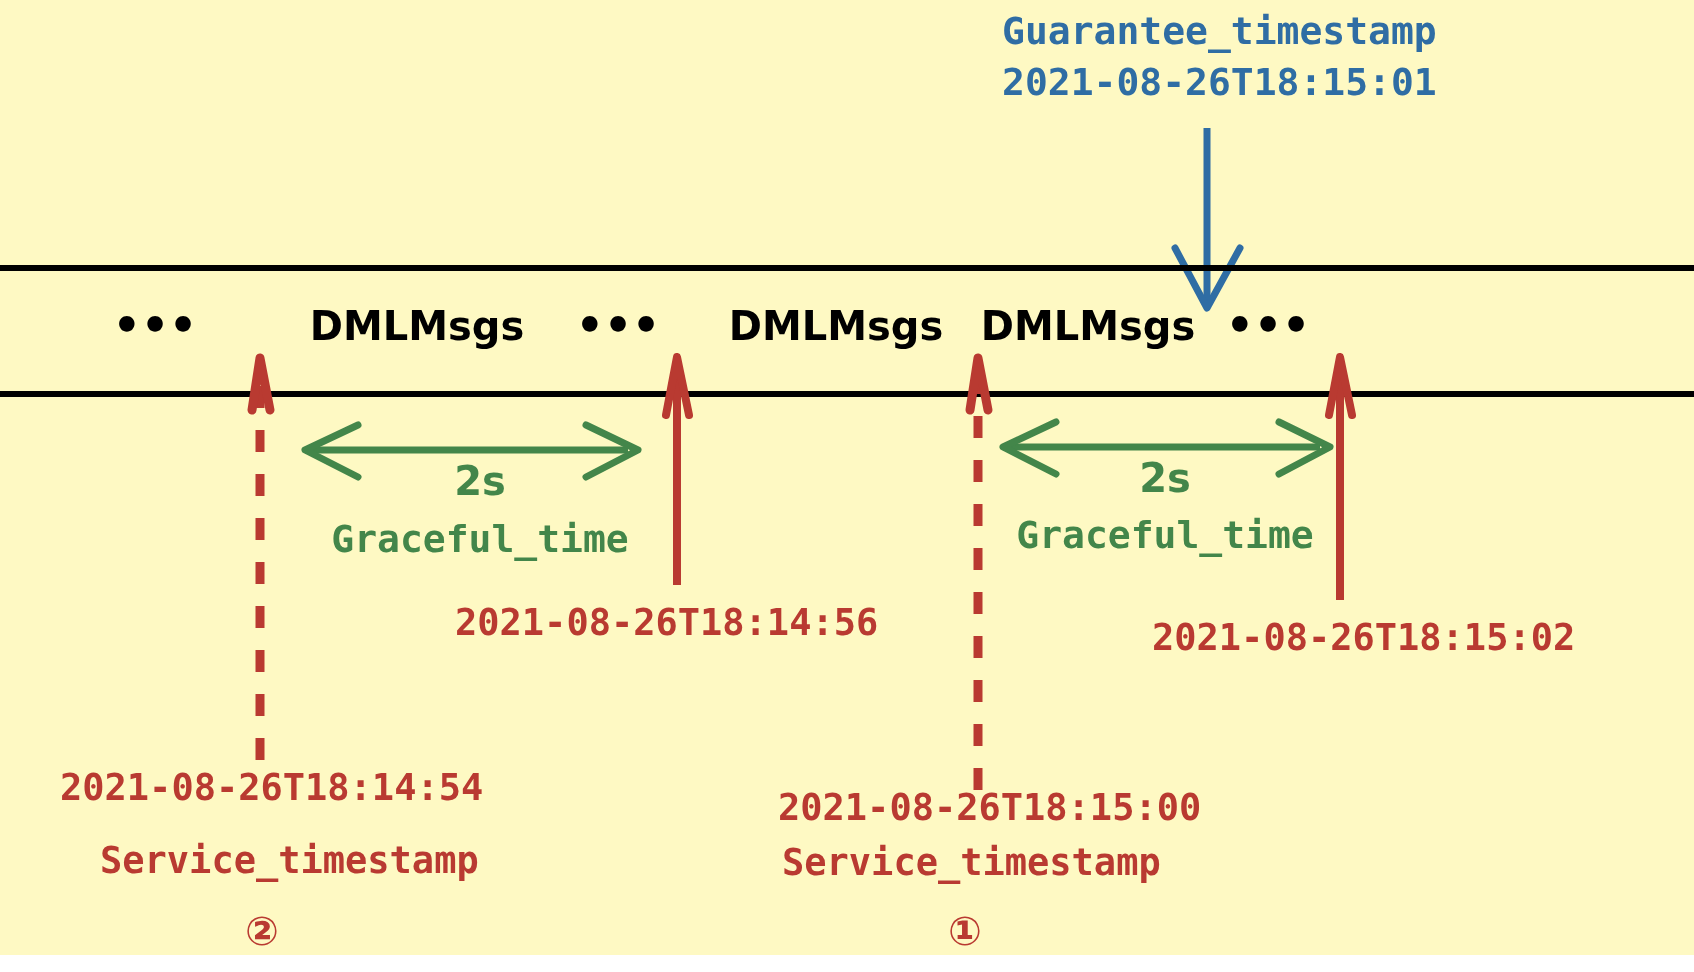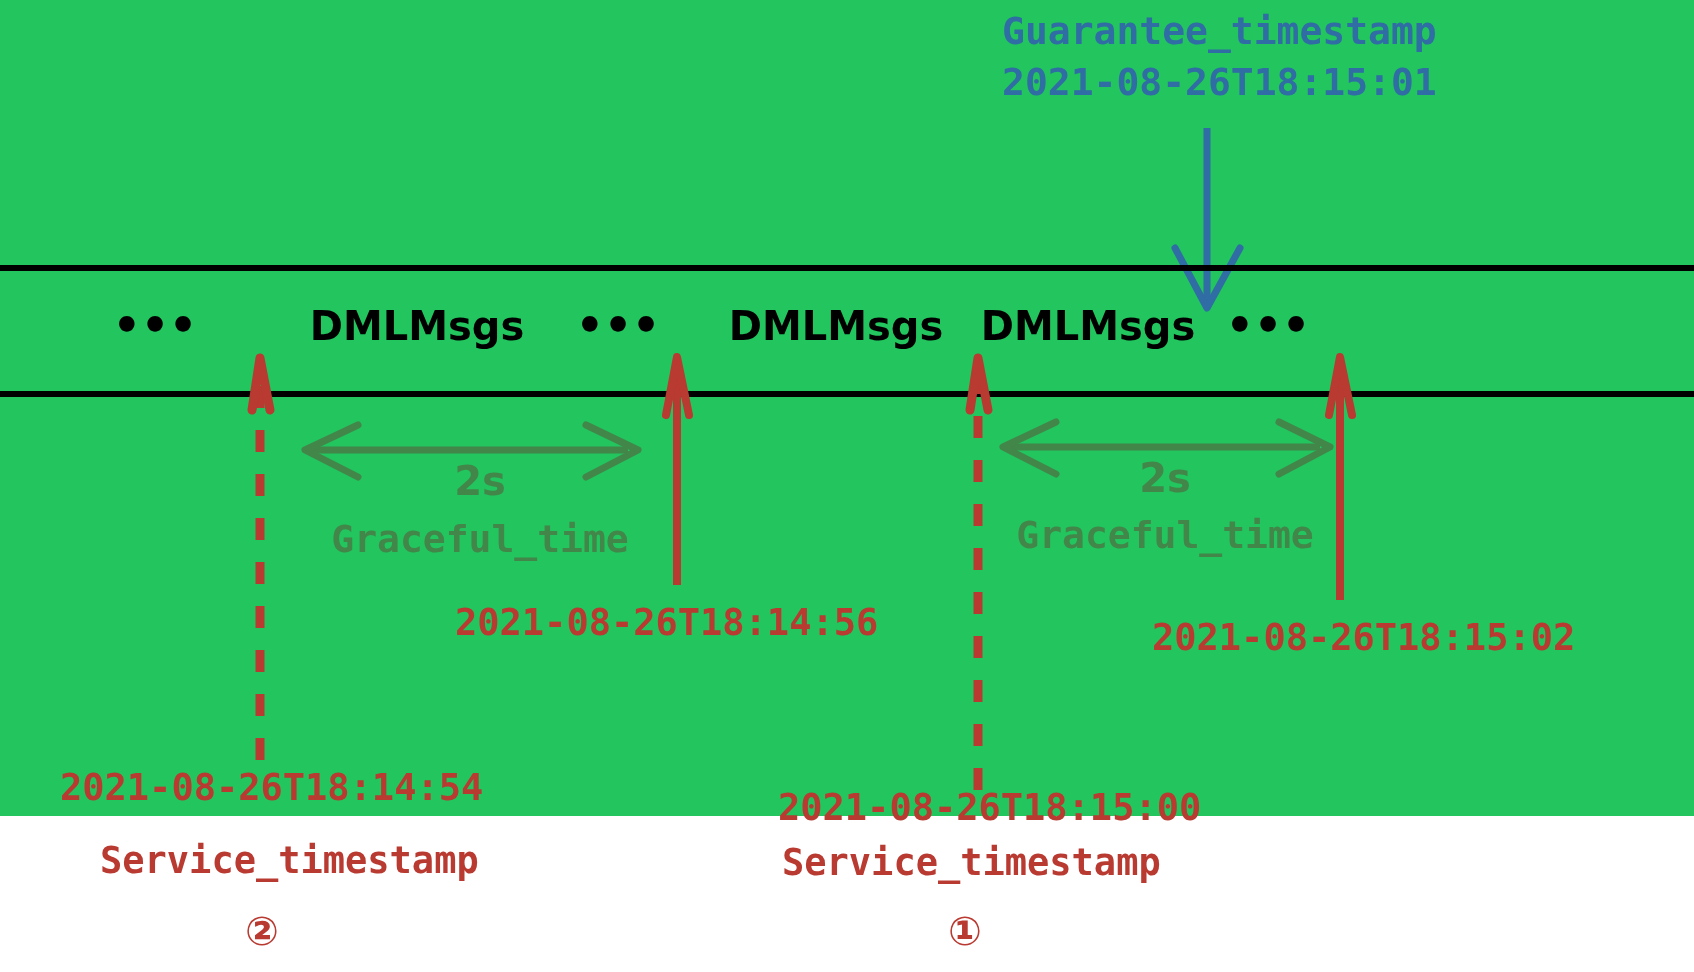--- a/index.html
+++ b/index.html
@@ -9,22 +9,22 @@
   }
   body {
     width: 1694px;
     height: 972px;
     overflow: hidden;
     font-family: "DejaVu Sans Mono", monospace;
   }
   #diagram-root {
     position: relative;
     width: 1694px;
-    height: 816px;
-    background: #22c55e;
+    height: 955px;
+    background: #fef9c3;
   }
   svg#diagram-svg {
     position: absolute;
     top: 0;
     left: 0;
     width: 1694px;
     height: 972px;
     display: block;
   }
   .mono {

